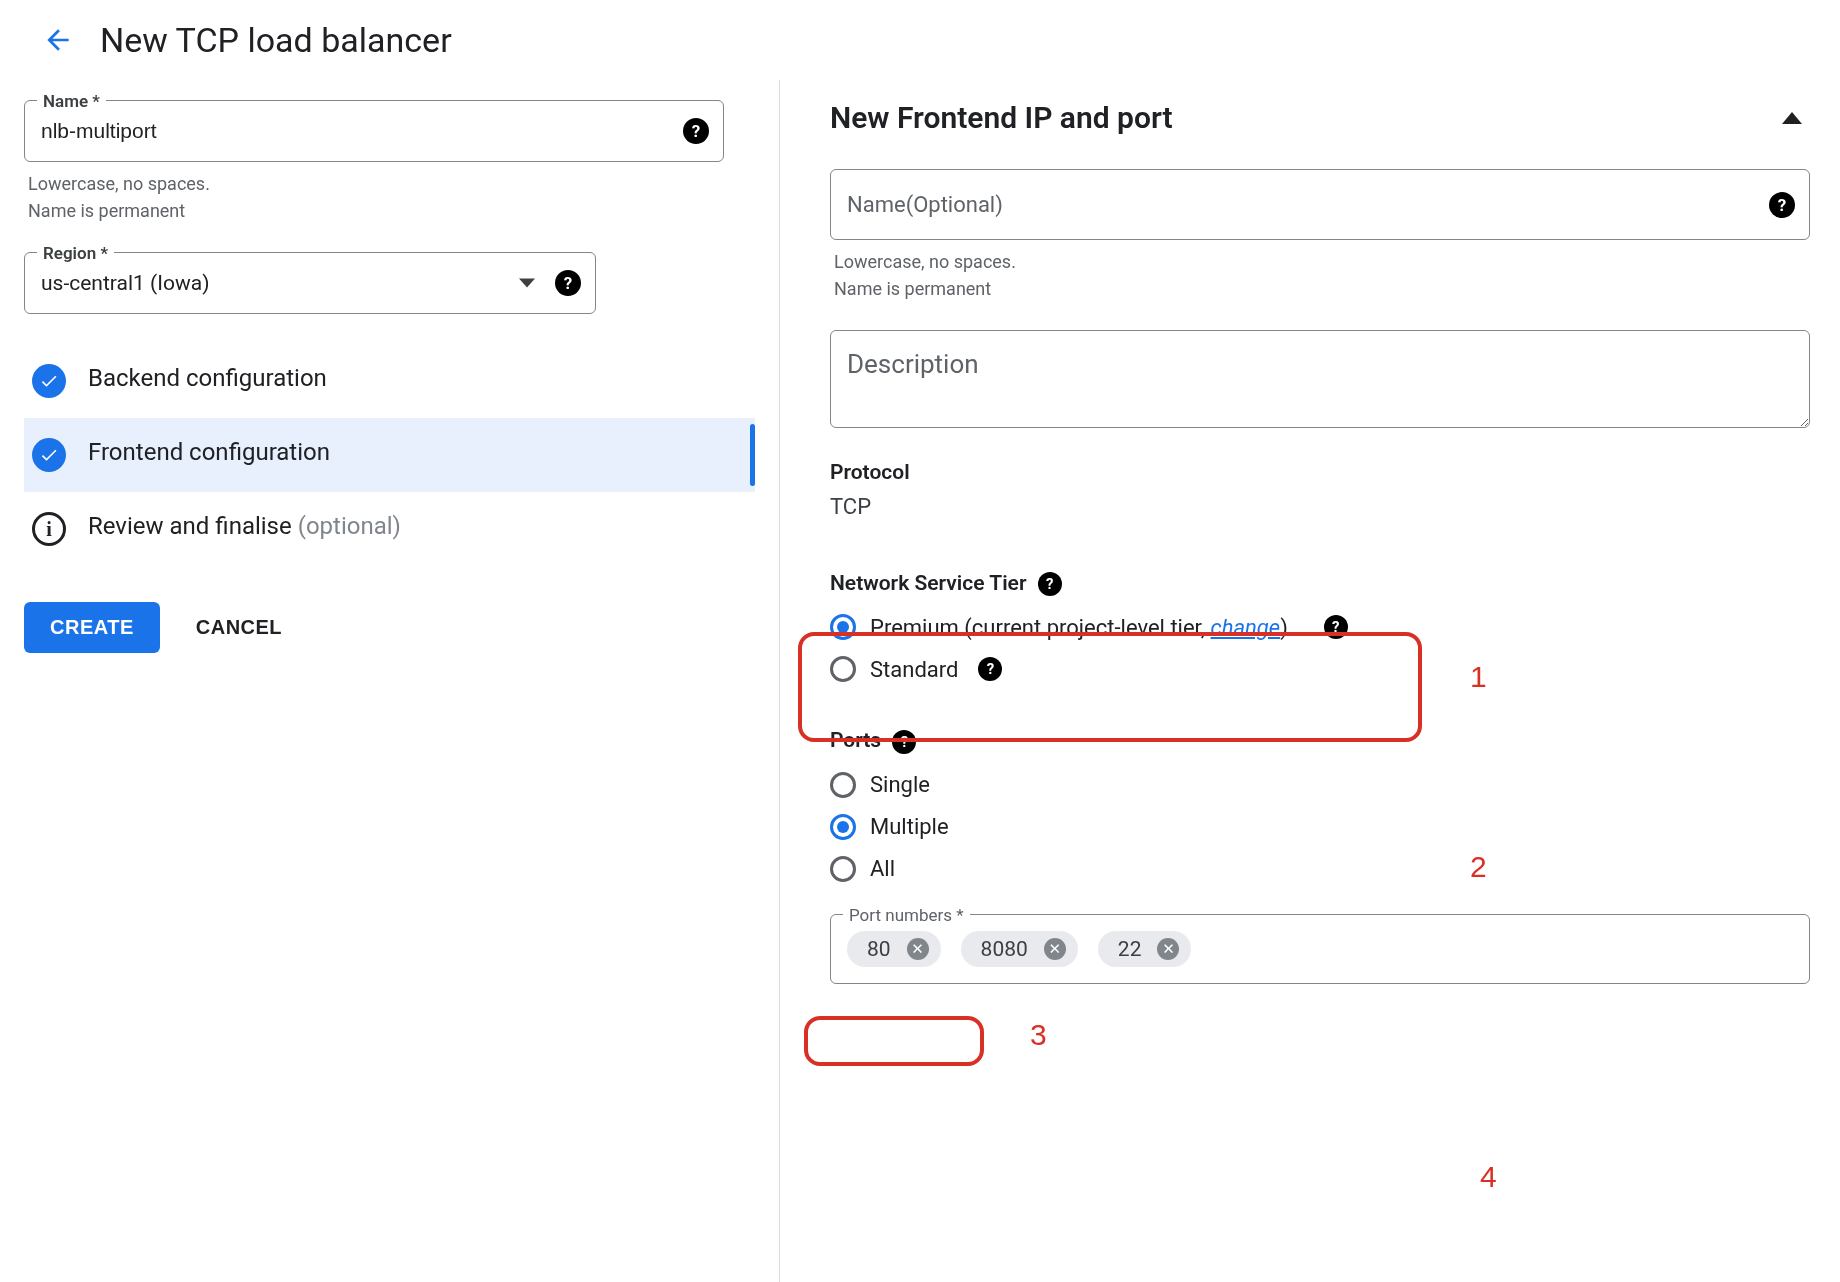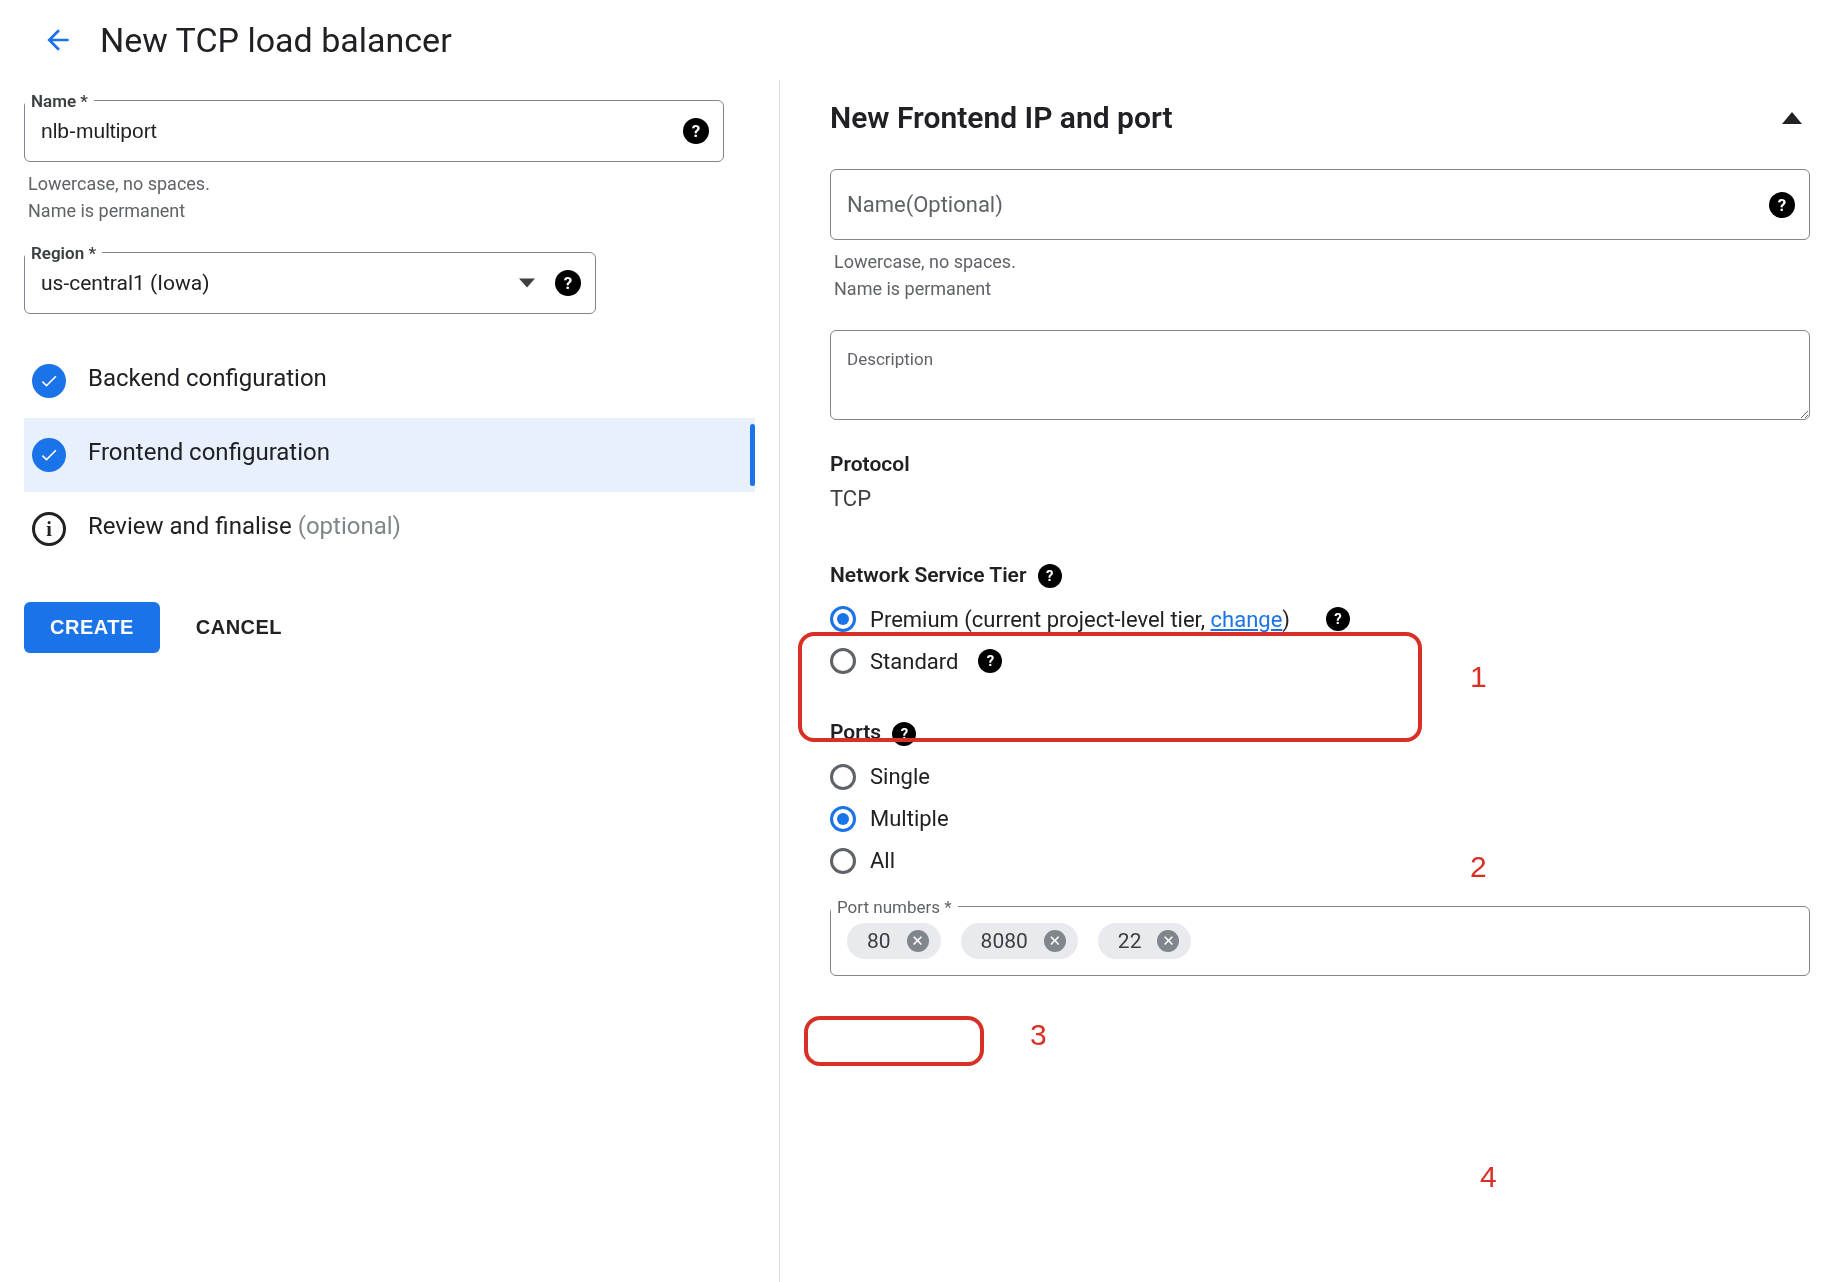--- a/index.html
+++ b/index.html
@@ -53,21 +53,21 @@
   .fieldset {
     border: 1px solid #80868b;
     border-radius: 6px;
     position: relative;
     padding: 18px 56px 18px 16px;
     background:#fff;
   }
   .fieldset-label {
     position: absolute;
     top: -10px;
-    left: 0;
+    left: 12px;
     background: #fff;
     padding: 0 6px;
     font-size: 17px;
     color: #3c4043;
     font-weight: 600;
   }
   .fieldset-label.light { font-weight: 400; color:#5f6368;}
   .fieldset-input {
     border: none;
     outline: none;
@@ -173,33 +173,33 @@
   
   .right-header{
     display:flex; justify-content:space-between; align-items:center; margin-bottom:34px;
   }
   .right-title{ font-size:30px; font-weight:600;}
   .chevron-up{
     width:0;height:0;border-left:10px solid transparent;border-right:10px solid transparent;border-bottom:12px solid #202124;
   }
   .textarea-field{
     border:1px solid #80868b; border-radius:6px; padding:18px 16px; width:100%; min-height:90px;
-    font-size:17px; color:#5f6368; resize:both; outline:none; font-family:inherit;
+    font-size:26px; color:#5f6368; resize:both; outline:none; font-family:inherit;
   }
   textarea.textarea-field::placeholder{color:#5f6368;}
   .section-label{ font-weight:600; font-size:21px; margin-top:28px; margin-bottom:10px;}
   .section-value{ font-size:22px; color:#3c4043; margin-bottom:10px;}
   .radio-row{ display:flex; align-items:center; gap:14px; font-size:22px; padding:8px 0;}
   .radio{
     width:26px;height:26px;border-radius:50%;border:3px solid #5f6368;display:inline-flex;align-items:center;justify-content:center;
     cursor:pointer; flex-shrink:0;
   }
   .radio.selected{ border-color:#1a73e8;}
   .radio.selected::after{ content:""; width:12px;height:12px;border-radius:50%; background:#1a73e8;}
-  .link{ color:#1a73e8; text-decoration:underline; cursor:pointer;}
+  .link{ color:#1a73e8; text-decoration:underline; cursor:pointer;font-style:italic;}
   .chip-row{ display:flex; gap:20px; align-items:center; padding: 4px 0;}
   .chip{
     background:#e8eaed; border-radius:22px; padding:6px 12px 6px 20px;
     display:inline-flex; align-items:center; gap:16px; font-size:21px; color:#3c4043;
   }
   .chip-x{
     width:22px;height:22px;border-radius:50%;background:#80868b;color:#fff;display:inline-flex;align-items:center;justify-content:center;font-size:15px;cursor:pointer;
   }
 
   .annot-box{

